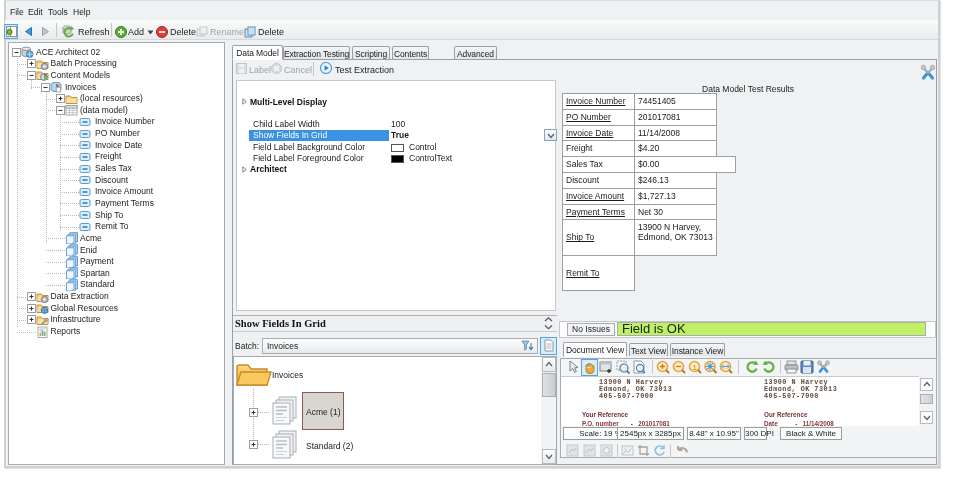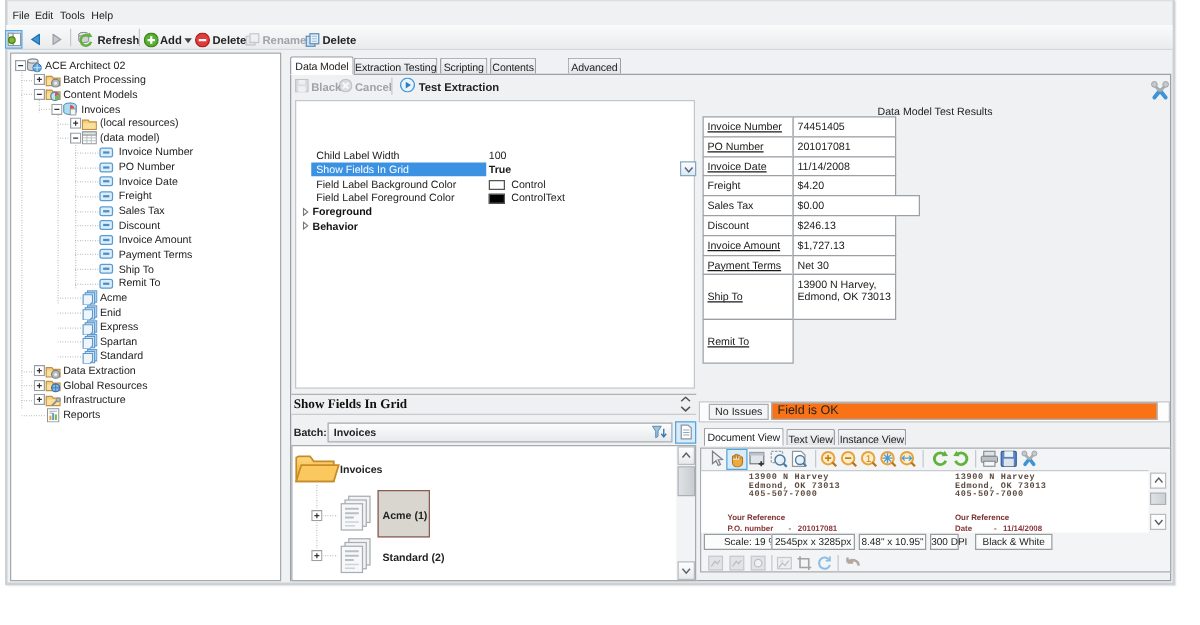--- a/index.html
+++ b/index.html
@@ -2,40 +2,40 @@
 <html><head><meta charset="utf-8"><title>ACE Architect</title>
 <style>
 * { margin:0; padding:0; box-sizing:border-box; }
 html,body { width:960px; height:500px; background:#fff; font-family:"Liberation Sans",sans-serif; overflow:hidden; }
 .abs { position:absolute; }
 div { white-space:nowrap; }
 .win { position:absolute; left:4px; top:0; width:936px; height:468px; background:#eff1f2; border:2px solid #ced1d4; border-top:1px solid #dcdee0; box-shadow:1px 1px 1px #dfe1e3; }
 .menu { position:absolute; top:7px; font-size:8.5px; color:#222; }
 .toolbar { position:absolute; left:5px; top:20px; width:933px; height:20px; background:linear-gradient(#fafbfb,#e9ebed); border-bottom:1px solid #d5d8da; }
 .tsep { position:absolute; width:1px; height:14px; background:#c5c9cc; }
-.tlabel { position:absolute; font-size:9px; color:#222;font-weight:bold; }
+.tlabel { position:absolute; font-size:9px; color:#222; }
 .tlabel.gray { color:#9ea3a8; }
 .panel { position:absolute; background:#fff; border:1px solid #a5aaaf; }
 .dot-v { position:absolute; width:1px; background-image:linear-gradient(#b6babd 1px, transparent 1px); background-size:1px 2px; }
 .dot-h { position:absolute; height:1px; background-image:linear-gradient(90deg,#b6babd 1px, transparent 1px); background-size:2px 1px; }
 .ticon { position:absolute; }
 .trow { position:absolute; font-size:8.5px; color:#1c1c1c; }
 .tab { position:absolute; height:13px; background:linear-gradient(#f4f5f6,#e3e5e7); border:1px solid #9aa0a8; border-bottom:none; font-size:8.5px; color:#222; text-align:center; border-radius:2px 2px 0 0; padding-top:1.5px; overflow:hidden; letter-spacing:-0.1px; }
 .tab.active { background:#fff; height:15px; z-index:3; }
 .pg-cat { position:absolute; left:1px; width:317px; height:11.3px; font-size:8.5px; color:#111; padding-left:12px; padding-top:1px; }
 .pg-lbl { position:absolute; left:16px; width:138px; font-size:8.5px; color:#1a1a1a; }
 .pg-lbl-sel { position:absolute; left:16px; width:138px; font-size:8.5px; color:#fff; z-index:2; }
 .pg-sel { position:absolute; left:12px; width:140px; height:11.3px; background:#3c92e2; z-index:1; }
 .pg-val { position:absolute; left:154px; width:163px; font-size:8.5px; color:#1a1a1a; z-index:2; }
 .swatch { display:inline-block; width:13px; height:8px; border:1px solid #555; margin-right:5px; vertical-align:-2px; }
 .tcell { position:absolute; background:#fff; border:1px solid #9aa0a6; font-size:8.5px; color:#1a1a1a; padding:3px 0 0 3px; line-height:9.5px; }
 .cell { position:absolute; border:1px solid #989da2; background:#fbfcfc; font-size:8px; color:#222; text-align:center; line-height:11px; }
 .docmono { position:absolute; font-family:"Liberation Mono",monospace; font-weight:bold; font-size:6.8px; letter-spacing:0.5px; color:#5c4a40; line-height:7px; white-space:pre; }
 .docred { position:absolute; font-weight:bold; font-size:6.3px; color:#7a3030; }
-.s85 { position:absolute; font-size:8.5px; color:#222;font-weight:bold; }
+.s85 { position:absolute; font-size:8.5px; color:#222; }
 </style></head>
 <body>
 <svg width="0" height="0" style="position:absolute">
     <defs>
 <g id="i-folder">
         <path d="M1,3 L1,10.5 L12,10.5 L12,4.5 L6.5,4.5 L5.5,3 Z" fill="#f7cf78" stroke="#c09144" stroke-width="1"></path>
         <path d="M1.5,5.5 L11.5,5.5 L11.5,10 L1.5,10 Z" fill="#fbe09b"></path>
       </g>
 <g id="i-foldergear">
         <use href="#i-folder"></use>
@@ -288,21 +288,21 @@
 <div class="trow" style="left:72px;top:190.8px">Acme</div>
 <div class="dot-h" style="left:37.5px;top:208.0px;width:20px"></div>
 <svg class="ticon" style="left:56.5px;top:202.0px" width="13" height="12">
       <use href="#i-docs"></use>
     </svg>
 <div class="trow" style="left:72px;top:202.5px">Enid</div>
 <div class="dot-h" style="left:37.5px;top:219.6px;width:20px"></div>
 <svg class="ticon" style="left:56.5px;top:213.6px" width="13" height="12">
       <use href="#i-docs"></use>
     </svg>
-<div class="trow" style="left:72px;top:214.1px">Express</div>
+<div class="trow" style="left:72px;top:214.1px">Payment</div>
 <div class="dot-h" style="left:37.5px;top:231.3px;width:20px"></div>
 <svg class="ticon" style="left:56.5px;top:225.3px" width="13" height="12">
       <use href="#i-docs"></use>
     </svg>
 <div class="trow" style="left:72px;top:225.8px">Spartan</div>
 <div class="dot-h" style="left:37.5px;top:242.9px;width:20px"></div>
 <svg class="ticon" style="left:56.5px;top:236.9px" width="13" height="12">
       <use href="#i-docs"></use>
     </svg>
 <div class="trow" style="left:72px;top:237.4px">Standard</div>
@@ -348,49 +348,49 @@
 <div class="tab" style="left:392px;top:46px;width:37px">Contents</div>
 <div class="tab" style="left:454px;top:46px;width:43px">Advanced</div>
 <div class="abs" style="left:232px;top:59px;width:705px;height:406px;border:1px solid #9aa0a8;background:#eff1f2"></div>
 <div class="tab active" style="left:232px;top:45px;width:51px;border-bottom:1px solid #fff">Data Model</div>
 
 <svg class="abs" style="left:236px;top:63px" width="11" height="11" opacity="0.55">
     <rect x="0.5" y="0.5" width="10" height="10" fill="#c9cdd1" stroke="#9aa0a5"></rect>
     <rect x="3" y="1" width="5" height="3.5" fill="#eef0f1"></rect>
     <rect x="2.5" y="6" width="6" height="4.5" fill="#eef0f1"></rect>
   </svg>
-<div class="tlabel gray" style="left:249px;top:65px">Black</div>
+<div class="tlabel gray" style="left:249px;top:65px">Label</div>
 <svg class="abs" style="left:271px;top:63px" width="11" height="11" opacity="0.55">
     <circle cx="5.5" cy="5.5" r="5" fill="#c9cdd1" stroke="#9aa0a5"></circle>
     <path d="M3.2,3.2 L7.8,7.8 M7.8,3.2 L3.2,7.8" stroke="#fff" stroke-width="1.5"></path>
   </svg>
 <div class="tlabel gray" style="left:284px;top:65px">Cancel</div>
 <div class="tsep" style="left:313px;top:62px"></div>
 <svg class="abs" style="left:320px;top:62px" width="12" height="12">
     <circle cx="6" cy="6" r="5.5" fill="#eaf4fc" stroke="#4a9ad8" stroke-width="1.1"></circle>
     <path d="M4.6,3.3 L8.8,6 L4.6,8.7 Z" fill="#2e7fc2"></path>
   </svg>
 <div class="tlabel" style="left:335px;top:65px;color:#222">Test Extraction</div>
 
 <div class="abs" style="left:236px;top:80px;width:320px;height:231px;background:#fff;border:1px solid #c3c7ca">
+<div class="pg-cat" style="top:14.6px"><svg style="position:absolute;left:4px;top:2.5px" width="6" height="7">
+        <path d="M0.8,0.8 L4.2,3.5 L0.8,6.2 Z" fill="#fff" stroke="#72787e" stroke-width="0.9"></path>
+      </svg><b>Multi-Level Display</b></div>
 <div class="pg-lbl" style="top:38.0px">Child Label Width</div>
 <div class="pg-val" style="top:38.0px">100</div>
 <div class="pg-sel" style="top:48.5px"></div>
 <div class="pg-lbl-sel" style="top:49.3px">Show Fields In Grid</div>
 <div class="pg-val" style="top:49.3px"><b>True</b></div>
 <div class="pg-lbl" style="top:60.6px">Field Label Background Color</div>
 <div class="pg-val" style="top:60.6px"><span class="swatch" style="background:#fff"></span>Control</div>
 <div class="pg-lbl" style="top:71.9px">Field Label Foreground Color</div>
 <div class="pg-val" style="top:71.9px"><span class="swatch" style="background:#000"></span>ControlText</div>
 <div class="pg-cat" style="top:82.4px"><svg style="position:absolute;left:4px;top:2.5px" width="6" height="7">
         <path d="M0.8,0.8 L4.2,3.5 L0.8,6.2 Z" fill="#fff" stroke="#72787e" stroke-width="0.9"></path>
-      </svg><b>Foreground</b></div>
-<div class="pg-cat" style="top:93.7px"><svg style="position:absolute;left:4px;top:2.5px" width="6" height="7">
-        <path d="M0.8,0.8 L4.2,3.5 L0.8,6.2 Z" fill="#fff" stroke="#72787e" stroke-width="0.9"></path>
-      </svg><b>Behavior</b></div>
+      </svg><b>Architect</b></div>
 </div>
 <div class="abs" style="left:544px;top:128.5px;width:13px;height:12px;border:1px solid #87a6c4;background:linear-gradient(#fdfdfe,#dfe7ee);z-index:4"></div>
 <svg class="abs" style="left:547px;top:132.5px;z-index:5" width="8" height="6">
     <path d="M1,1 L4,4.5 L7,1" fill="none" stroke="#4a6584" stroke-width="1.2"></path>
   </svg>
 
 <div class="abs" style="left:233px;top:314.5px;width:324px;height:17px;background:#eef0f1;border-top:1px solid #aeb2b6;border-bottom:1px solid #c8ccd0"></div>
 <div class="abs" style="left:235px;top:317.5px;font-family:'Liberation Serif',serif;font-weight:bold;font-size:10.5px;color:#111">Show Fields In Grid</div>
 <svg class="abs" style="left:544px;top:317px" width="9" height="13">
     <path d="M1,4 L4.5,0.8 L8,4" fill="none" stroke="#555" stroke-width="1.2"></path>
@@ -472,21 +472,21 @@
 <div class="tcell tv" style="top:94.8px;left:72px;width:83px;height:16.8px">$1,727.13</div>
 <div class="tcell tl" style="top:110.6px;left:0;width:73px;height:16.8px;padding-top:3px;"><span style="text-decoration:underline">Payment Terms</span></div>
 <div class="tcell tv" style="top:110.6px;left:72px;width:83px;height:16.8px">Net 30</div>
 <div class="tcell tl" style="top:126.4px;left:0;width:73px;height:36.7px;padding-top:13px;"><span style="text-decoration:underline">Ship To</span></div>
 <div class="tcell tv" style="top:126.4px;left:72px;width:83px;height:36.7px">13900 N Harvey,<br>Edmond, OK 73013</div>
 <div class="tcell tl" style="top:162.1px;left:0;width:73px;height:36.3px;padding-top:13px;"><span style="text-decoration:underline">Remit To</span></div>
 </div>
 
 <div class="abs" style="left:559px;top:320.5px;width:376.5px;height:17px;background:#fdfdfd;border:1px solid #c3c7ca"></div>
 <div class="abs" style="left:567px;top:322.5px;width:48px;height:13px;border:1px solid #a8adb2;background:#f2f4f5;font-size:8.5px;color:#222;text-align:center;line-height:11px">No Issues</div>
-<div class="abs" style="left:617px;top:322px;width:308.5px;height:14px;border:1px solid #a8adb2;background:#f97316;font-size:10px;color:#222;padding-left:4px;line-height:12px">Field is OK</div>
+<div class="abs" style="left:617px;top:322px;width:308.5px;height:14px;border:1px solid #a8adb2;background:#bef264;font-size:13px;color:#222;padding-left:4px;line-height:12px">Field is OK</div>
 
 <div class="tab" style="left:629px;top:343px;width:39px">Text View</div>
 <div class="tab" style="left:670px;top:343px;width:55px">Instance View</div>
 <div class="abs" style="left:560px;top:358px;width:377px;height:100px;border:1px solid #a8adb2;background:#f2f4f5"></div>
 <div class="tab active" style="left:563px;top:342px;width:64px;border-bottom:1px solid #fff">Document View</div>
 
 <svg class="abs" style="left:567px;top:360px" width="13" height="14">
     <path d="M3,1 L3,11 L5.8,8.6 L7.6,12.4 L9.4,11.5 L7.6,7.8 L11,7.6 Z" fill="#eceef0" stroke="#7a8085" stroke-width="1"></path>
   </svg>
 <div class="abs" style="left:581px;top:358.5px;width:17px;height:17px;border:1px solid #54a5da;background:#d7ebfa"></div>

